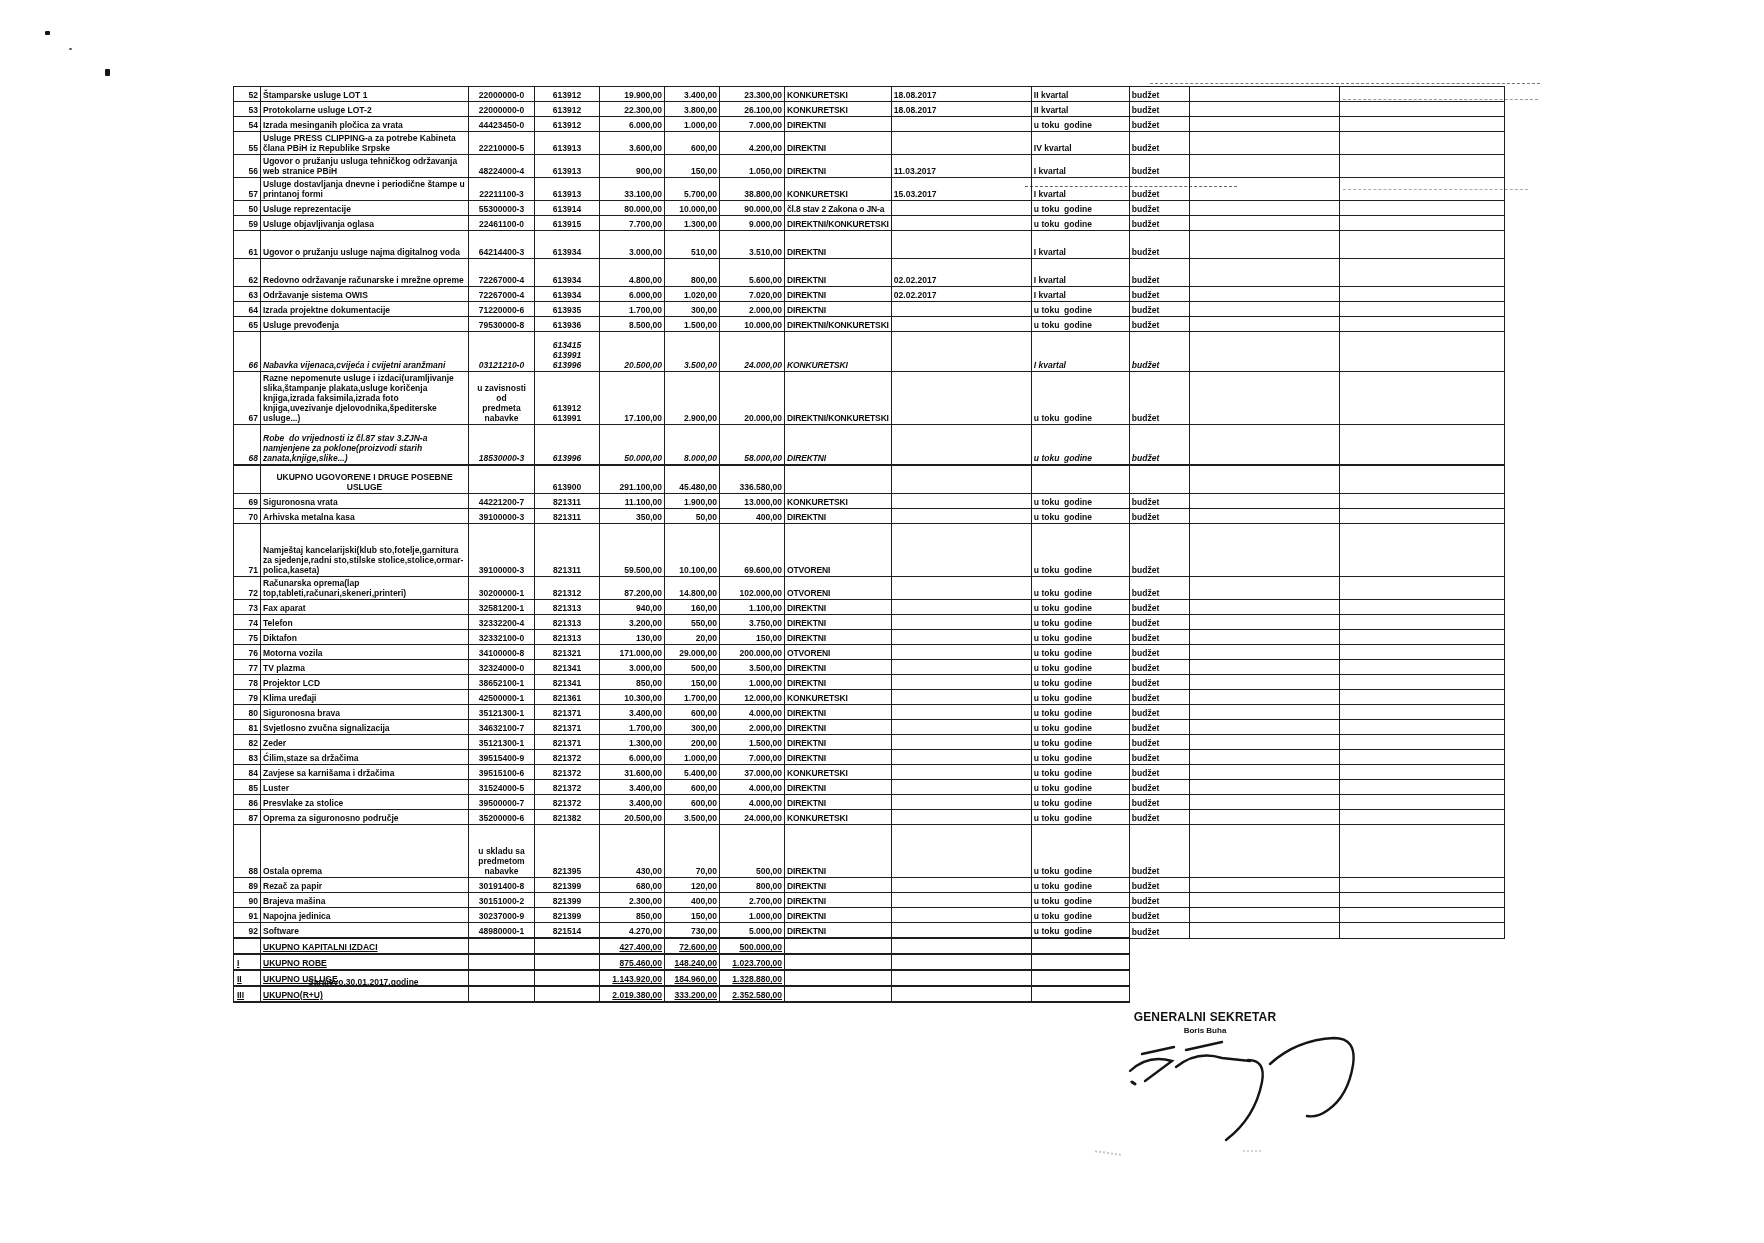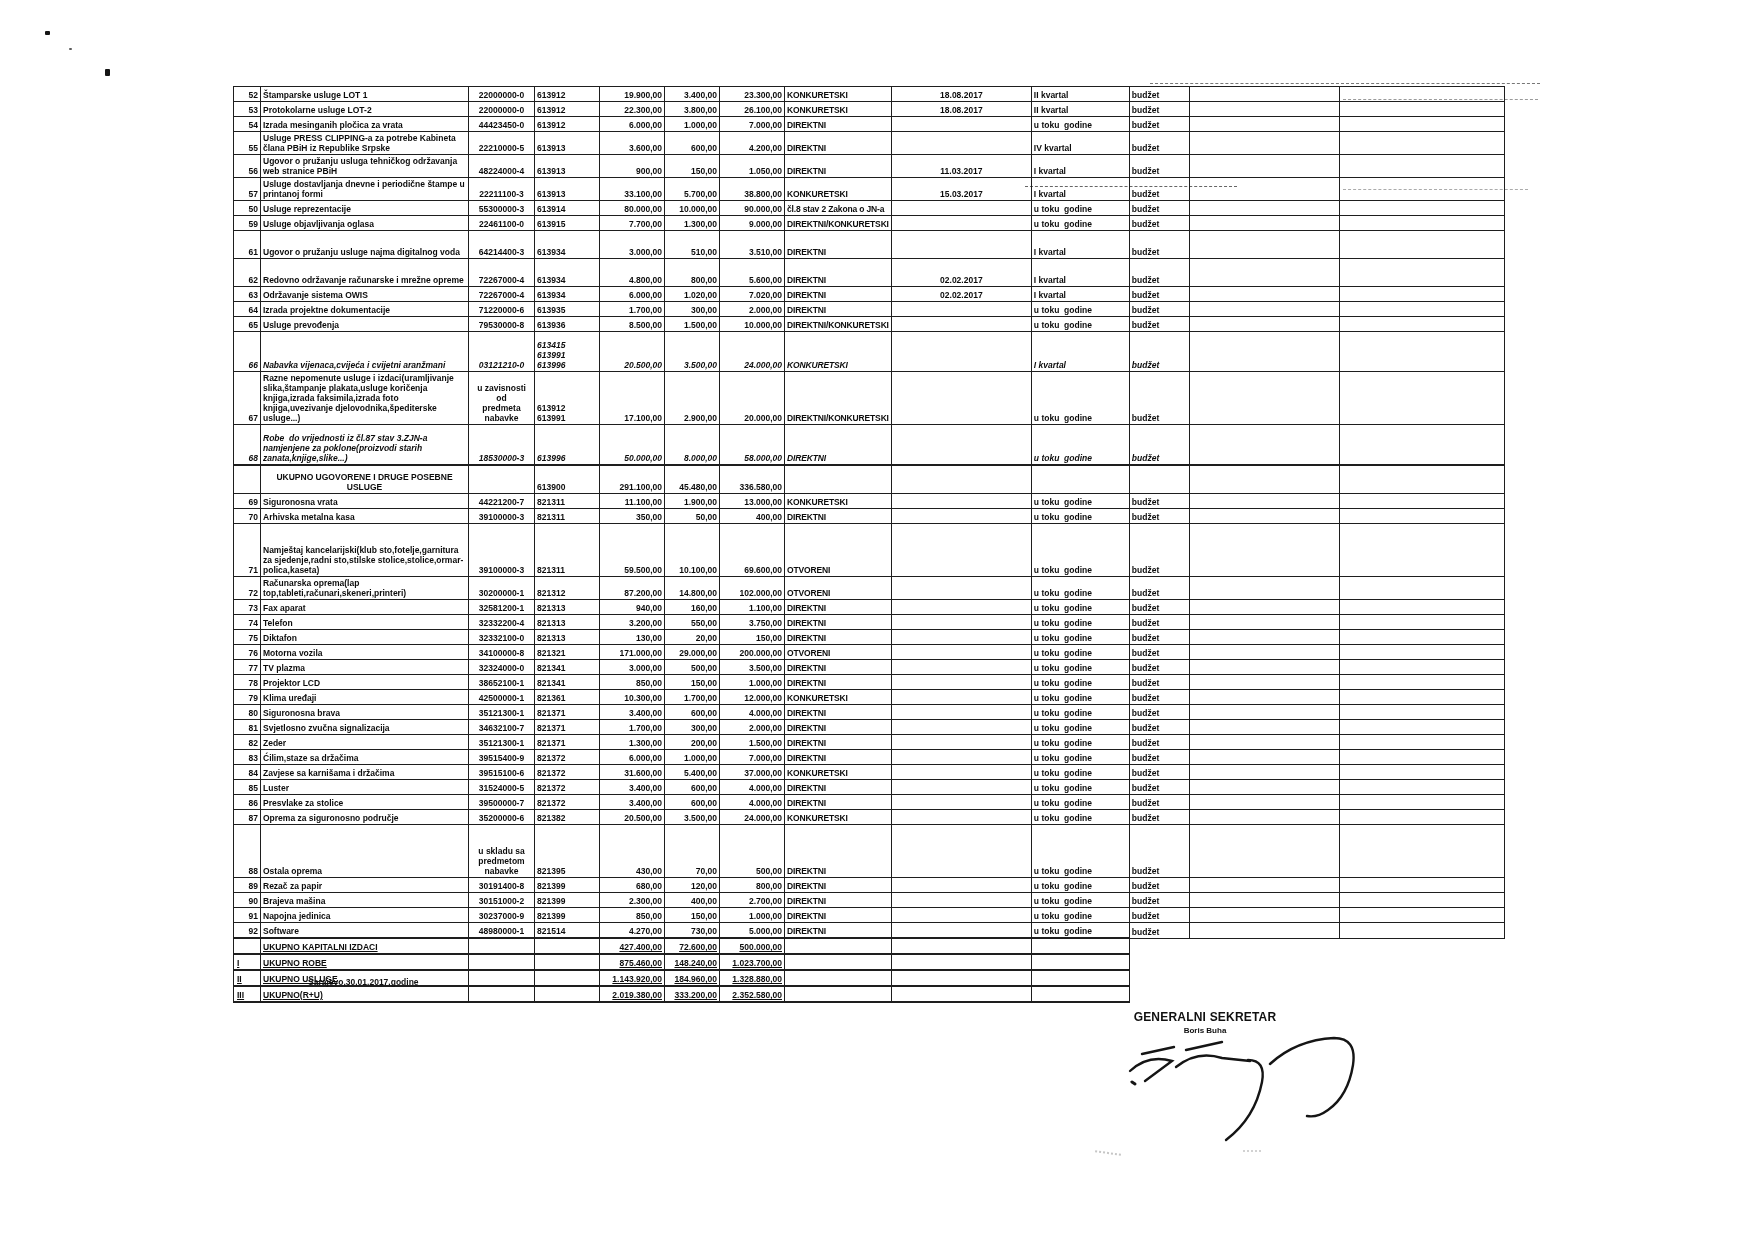--- a/index.html
+++ b/index.html
@@ -9,24 +9,24 @@
   table.plan{position:absolute;left:233px;top:86px;border-collapse:collapse;table-layout:fixed;}
   table.plan td{
     border:1px solid #1e1e1e;
     font-family:"Liberation Sans",sans-serif;
     font-weight:700;font-size:8.5px;line-height:10px;color:#0c0c0c;
     padding:1px 2px;vertical-align:bottom;white-space:pre-wrap;height:12px;
   }
   .c-num{text-align:right;padding-right:3px;margin-top:24px;}
   .c-desc{text-align:left;}
   .c-cpv{text-align:center;}
-  .c-econ{border-radius:6px;}
+  .c-econ{text-align:center;border-radius:6px;}
   .c-net,.c-vat,.c-total{text-align:right;}
   .c-proc{font-size:8px;letter-spacing:-0.15px;white-space:nowrap;overflow:visible;}
-  .c-date{text-align:center;padding-right:4px;}
+  .c-date{text-align:left;padding-right:4px;}
   .c-period{white-space:nowrap;}
   .c-budget{border-right:1px solid #444;}
   .c-extra1{border:1px solid #8d8d8d;border-right:1px solid #555;}
   .c-extra2{border:1px solid #c4c4c4;}
   tr.sp1 td{height:25px;}
   tr.sp2 td{height:50px;}
   tr.sp3 td{height:37px;font-style:italic;}
   tr.subtotal .c-desc{text-align:center;}
   tr.subtotal td{border-top-width:2px;}
   tr.total td{border-top-width:2px;border-bottom-width:2px;text-decoration:underline;}

